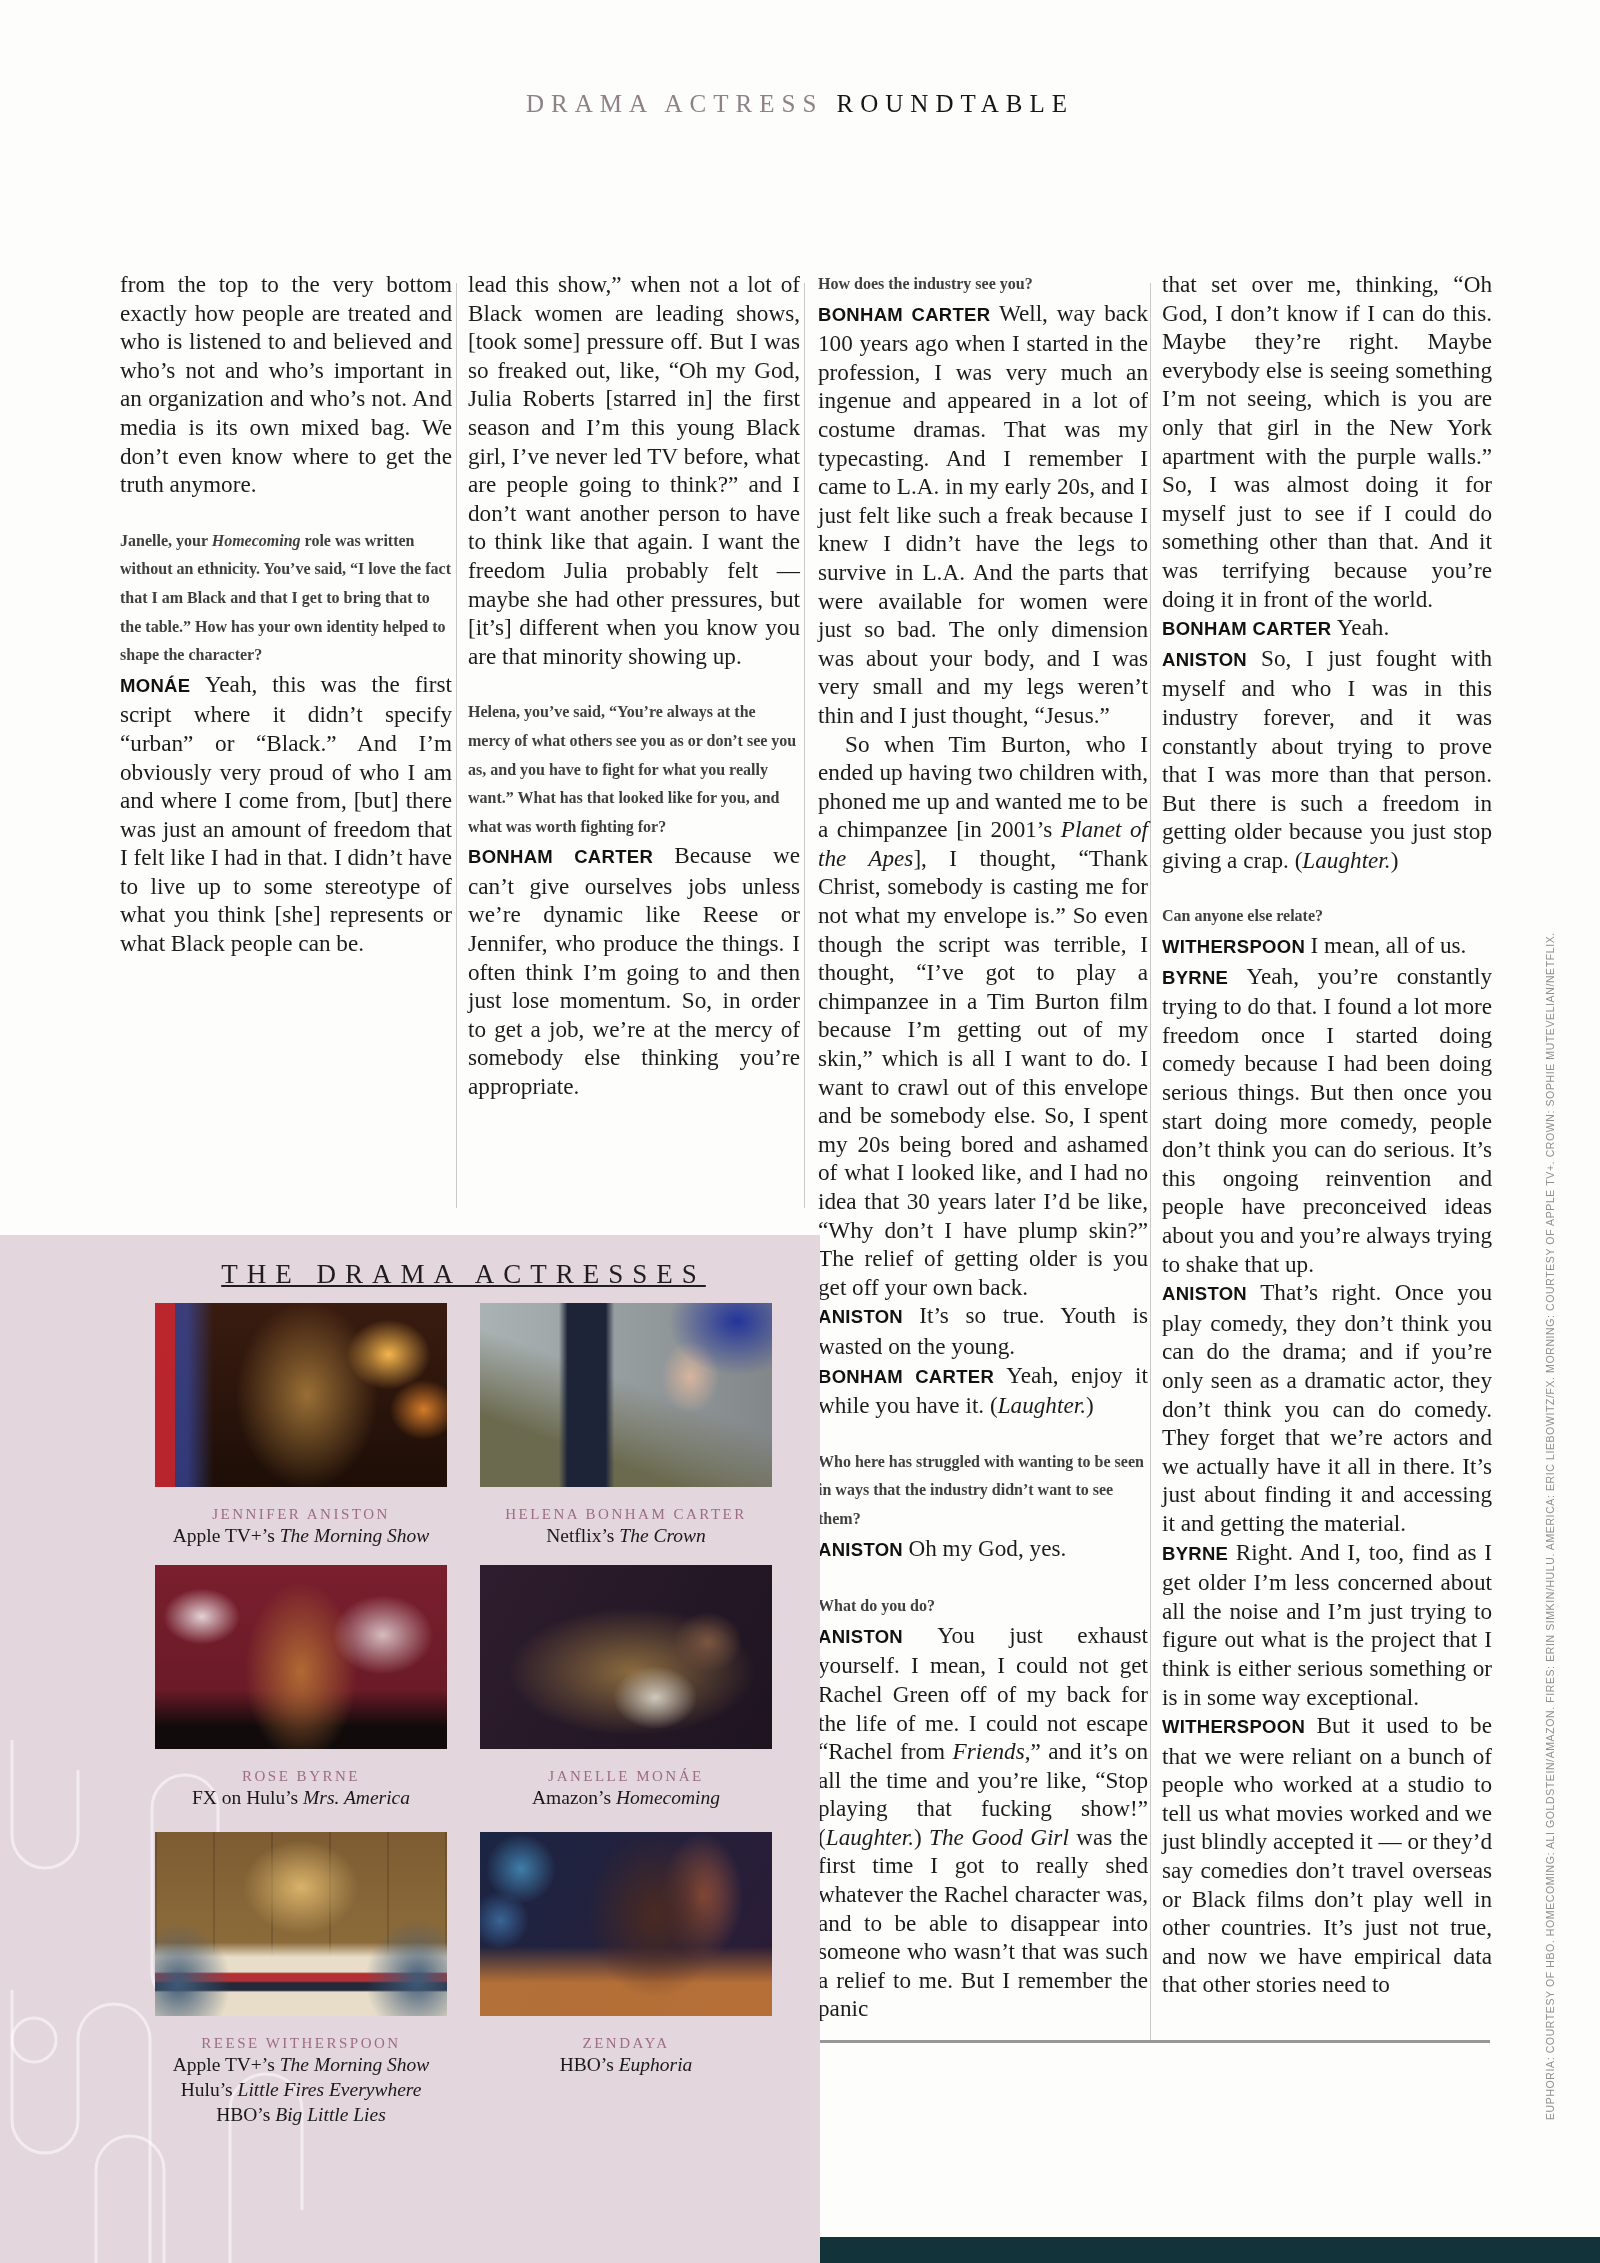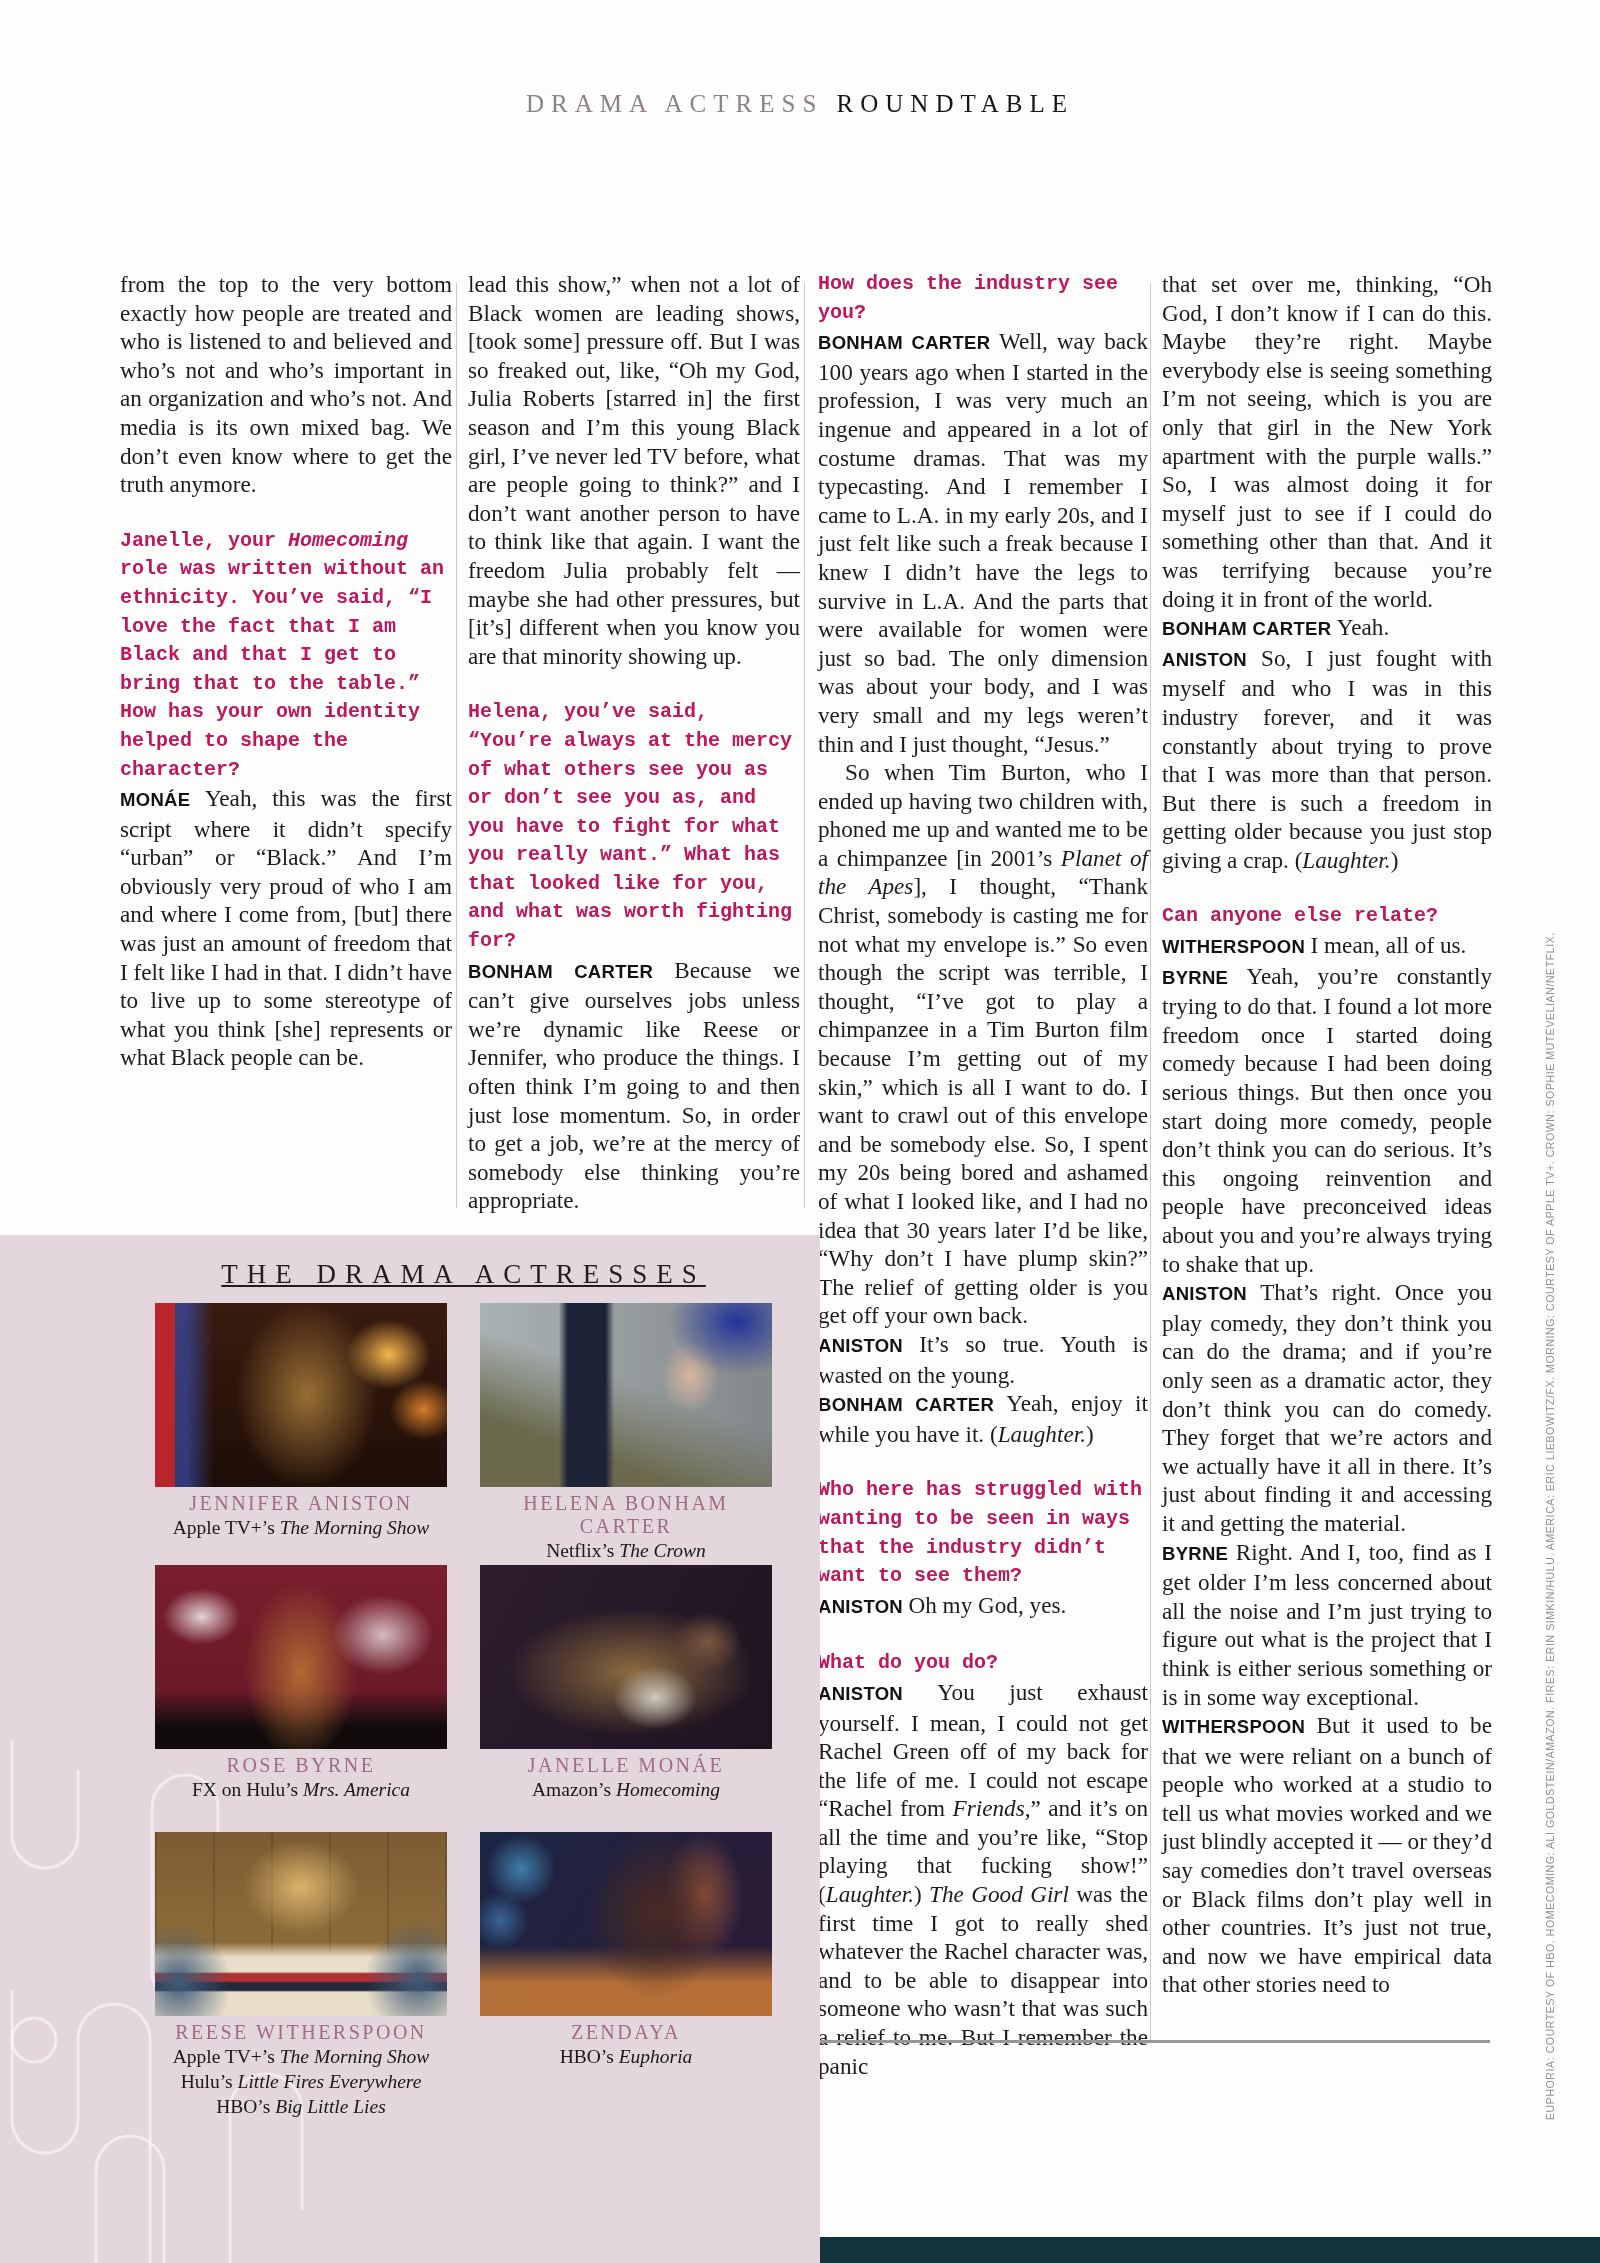--- a/index.html
+++ b/index.html
@@ -13,22 +13,22 @@
   .hdr-title{color:#161616;}
 
   
   .col{position:absolute;top:270px;text-align:justify;}
   #col1{left:120px;width:332px;}
   #col2{left:468px;width:332px;}
   #col3{left:818px;width:330px;}
   #col4{left:1162px;width:330px;}
   .p{margin:0;font-size:23.2px;line-height:28.6px;font-family:"Liberation Serif",serif;}
   .p.indent{text-indent:27px;}
-  .q{margin:28px 0 0 0;font-family:Liberation Mono, monospace;font-weight:bold;
-     font-size:20px;line-height:28.6px;color:#be185d;text-align:left;}
+  .q{margin:28px 0 0 0;font-family:Liberation Serif, serif;font-weight:bold;
+     font-size:16px;line-height:28.6px;color:#404040;text-align:left;}
   .q:first-child{margin-top:0;}
   .speaker{font-family:"Liberation Sans",sans-serif;font-weight:bold;font-size:18.5px;
      letter-spacing:.3px;color:#121212;}
   .ital{font-style:italic;}
 
   
   .vrule{position:absolute;width:1px;background:#c9c9c9;}
   #vr1{left:456px;top:283px;height:925px;}
   #vr2{left:804px;top:283px;height:925px;}
   #vr3{left:1150px;top:283px;height:1757px;}
@@ -37,21 +37,21 @@
 
   
   #sidebar{position:absolute;left:0;top:1235px;width:820px;height:1028px;background:#e3d6dd;}
   #sidebar .sb-title{position:absolute;left:155px;top:24px;width:617px;text-align:center;
      font-size:27px;letter-spacing:9px;color:#201d1f;font-family:"Liberation Serif",serif;text-decoration:underline;}
   .cell{position:absolute;width:292px;text-align:center;}
   #cell0{left:155px;top:68px;}  #cell1{left:480px;top:68px;}
   #cell2{left:155px;top:330px;} #cell3{left:480px;top:330px;}
   #cell4{left:155px;top:597px;} #cell5{left:480px;top:597px;}
   .photo{width:292px;height:184px;}
-  .aname{margin-top:5px;font-size:20px;letter-spacing:2.5px;color:#9c6d84;
+  .aname{margin-top:19px;font-size:15px;letter-spacing:2.5px;color:#9c6d84;
      font-family:"Liberation Serif",serif;}
   .credit{font-size:19.5px;line-height:25px;color:#191919;font-family:"Liberation Serif",serif;}
 
   
   .ph-aniston{background:
      radial-gradient(60px 50px at 80% 28%,rgba(255,190,80,.95),rgba(255,190,80,0) 70%),
      radial-gradient(45px 40px at 92% 58%,rgba(255,150,50,.8),rgba(255,150,50,0) 75%),
      radial-gradient(95px 125px at 52% 50%,rgba(225,170,80,.6),rgba(225,170,80,0) 75%),
      linear-gradient(90deg,rgba(210,40,50,.85) 0 7%,rgba(60,80,180,.65) 7% 11%,rgba(60,80,180,0) 20%),
      linear-gradient(#3a1c10,#1d0e07);}

